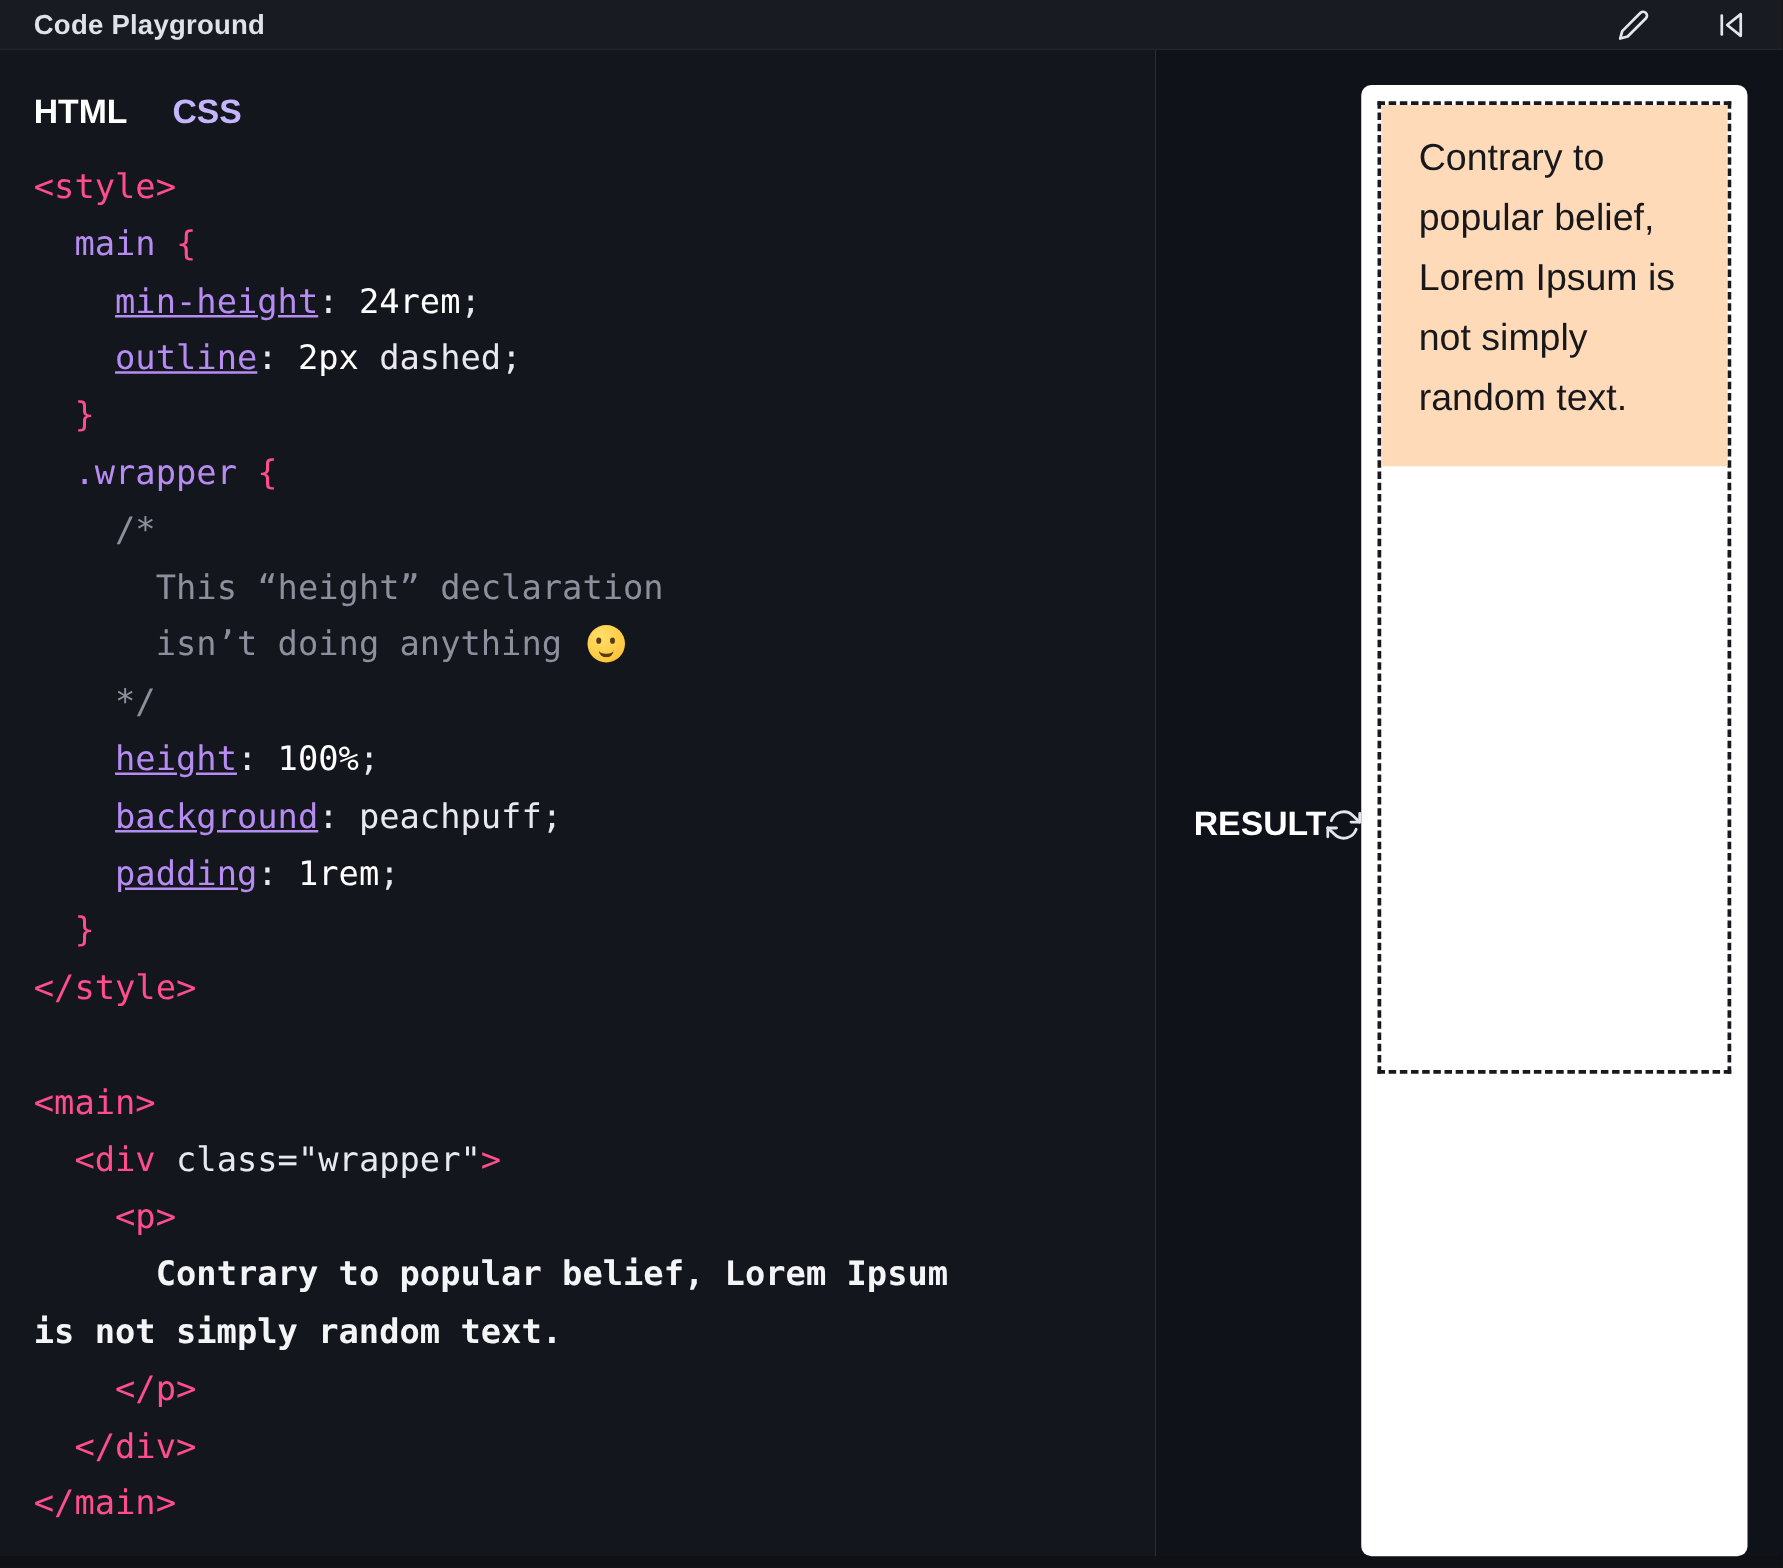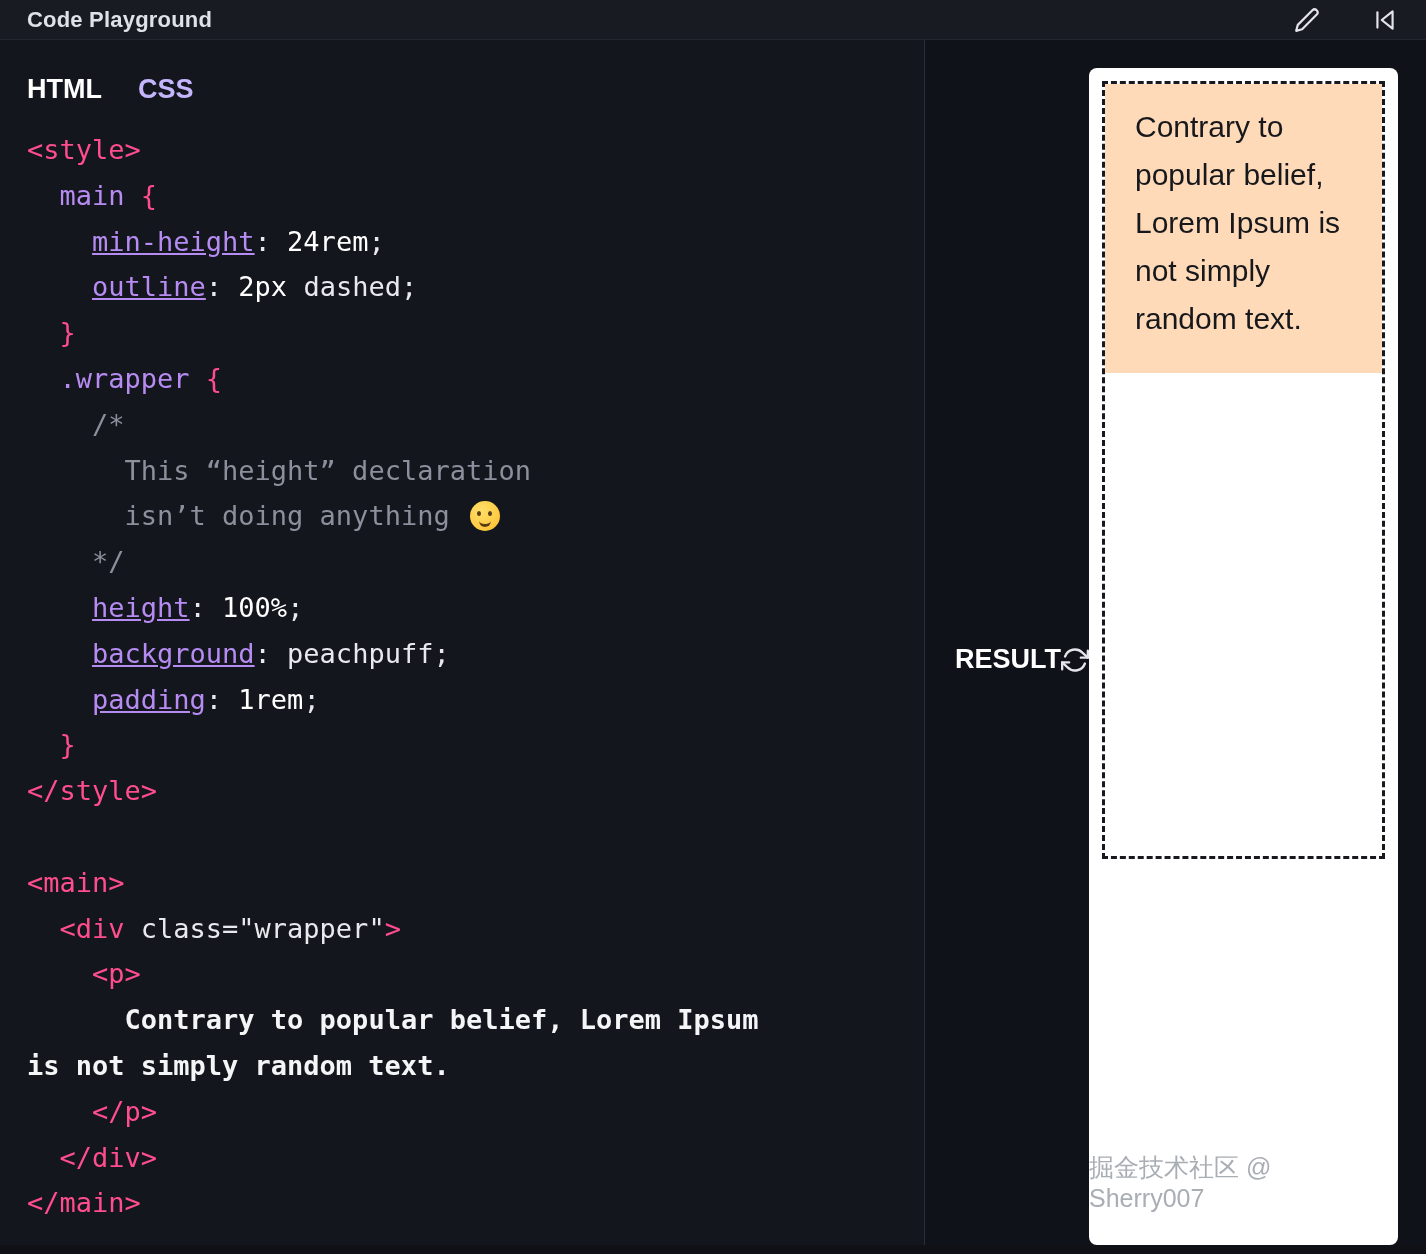--- a/index.html
+++ b/index.html
@@ -127,17 +127,16 @@
         </svg>
       </button>
     </div>
 
     <div class="result-card">
       <div class="result-main">
         <div class="result-wrapper">
           <p class="result-paragraph">Contrary to popular belief, Lorem Ipsum is not simply random text.</p>
         </div>
       </div>
-      <div class="watermark">掘金技术社区 @ Sherry007</div>
     </div>
   </div>
 
 </div>
 
 </body></html>

